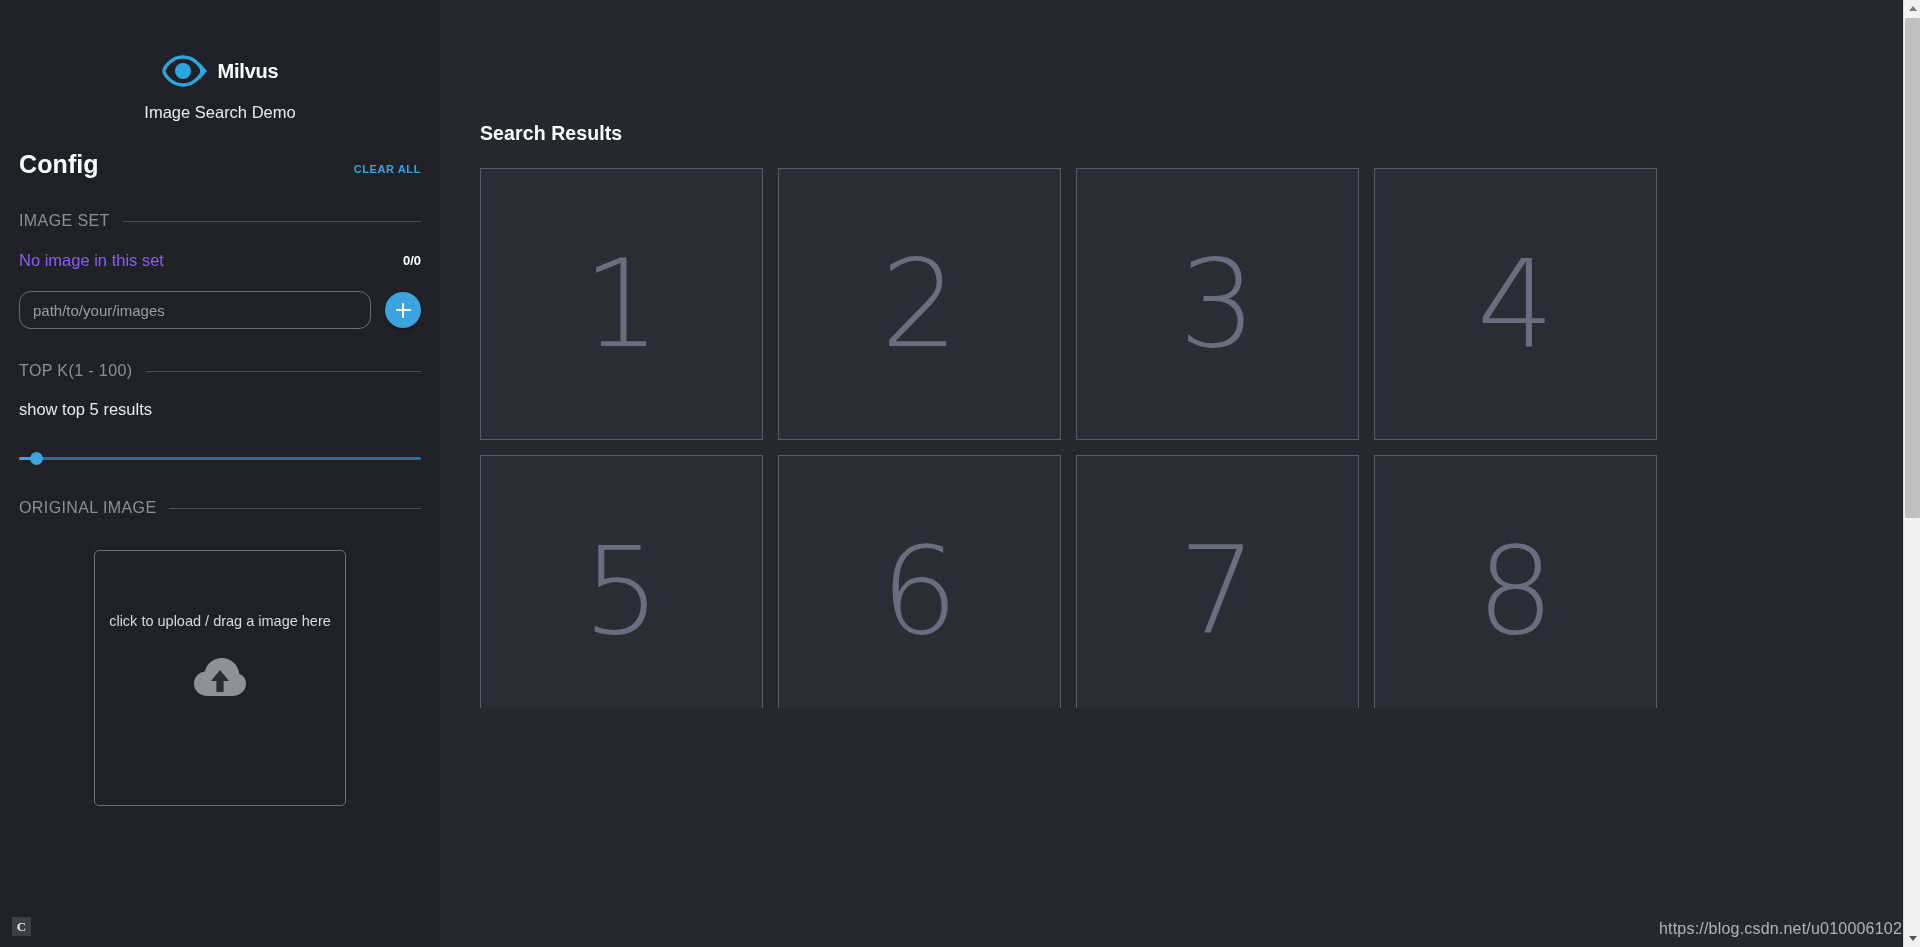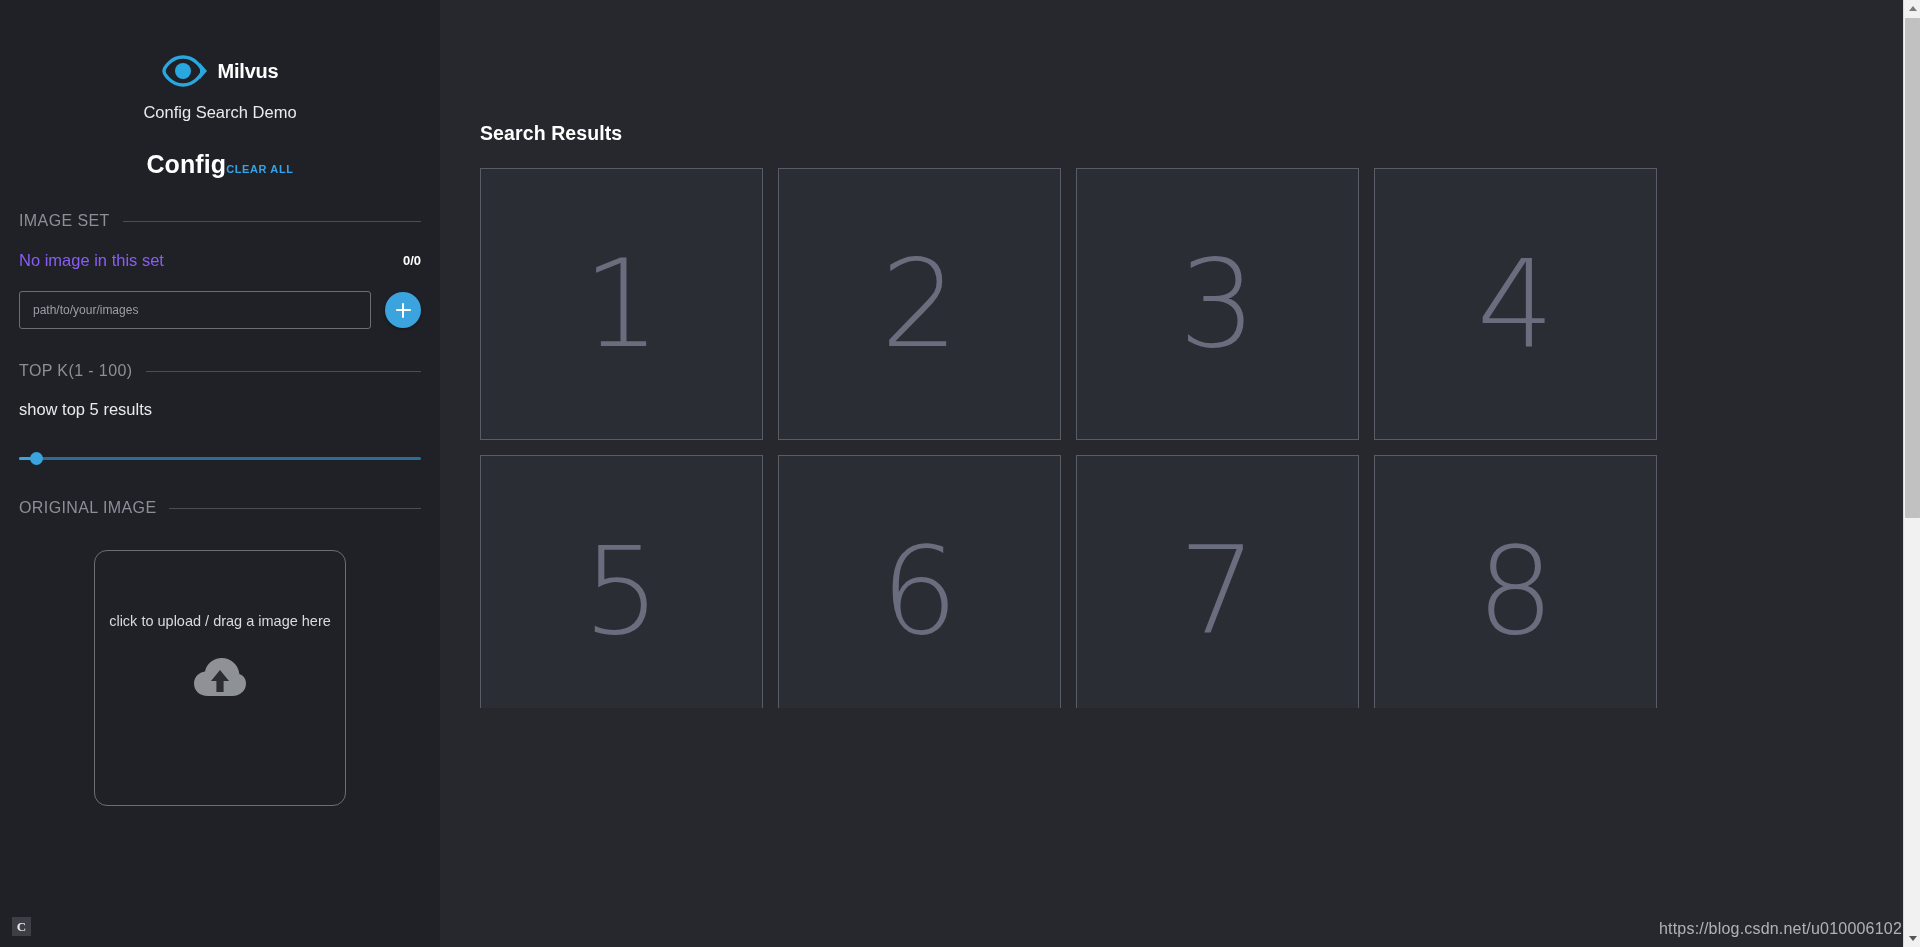--- a/index.html
+++ b/index.html
@@ -51,21 +51,21 @@
     font-size: 16.5px;
     color: #e9eaec;
     font-weight: 400;
   }
 
   .config-row {
     margin-top: 28px;
     padding: 0 19px 0 19px;
     display: flex;
     align-items: baseline;
-    justify-content: center;
+    justify-content: space-between;
   }
   .config-title {
     font-size: 25px;
     font-weight: bold;
     color: #ffffff;
     letter-spacing: 0.1px;
   }
   .clear-all {
     font-size: 11px;
     font-weight: bold;
@@ -109,23 +109,23 @@
     padding: 0 19px;
     display: flex;
     align-items: center;
     gap: 14px;
   }
   .path-input {
     flex: 1;
     height: 38px;
     background: transparent;
     border: 1px solid #6a6e77;
-    border-radius: 3px;
+    border-radius: 12px;
     color: #e9eaec;
-    font-size: 12px;
+    font-size: 15px;
     font-family: "Liberation Sans", sans-serif;
     padding: 0 13px;
     outline: none;
   }
   .path-input::placeholder { color: #9a9ea6; }
   .add-btn {
     width: 36px; height: 36px;
     min-width: 36px;
     border-radius: 50%;
     background: #3ba3dd;
@@ -181,21 +181,21 @@
     border-radius: 50%;
     background: #3ba3dd;
     cursor: pointer;
   }
 
   .upload-box {
     margin: 33px auto 0 auto;
     width: 252px;
     height: 256px;
     border: 1px solid #6a6e77;
-    border-radius: 13px;
+    border-radius: 5px;
     position: relative;
     cursor: pointer;
     padding-left: 32px;
   }
   .upload-text {
     position: absolute;
     top: 62px;
     left: 0; right: 0;
     text-align: center;
     font-size: 14.5px;
@@ -322,21 +322,21 @@
   <aside class="sidebar">
 
     <div class="brand">
       <svg class="brand-logo" viewBox="0 0 46 34">
         <path d="M22 3 C10 3 3 14 3 17 C3 20 10 31 22 31 C34 31 41 20 41 17 C41 14 34 3 22 3 Z" fill="none" stroke="#29a8e0" stroke-width="3.4"></path>
         <circle cx="22" cy="17" r="8" fill="#29a8e0"></circle>
         <path d="M39 9 L46 17 L39 25 Z" fill="#29a8e0"></path>
       </svg>
       <span class="brand-name">Milvus</span>
     </div>
-    <div class="brand-sub">Config Search Demo</div>
+    <div class="brand-sub">Image Search Demo</div>
 
     <div class="config-row">
       <span class="config-title">Config</span>
       <span class="clear-all">CLEAR ALL</span>
     </div>
 
     <div class="section-head">
       <span class="label">IMAGE SET</span>
       <span class="rule"></span>
     </div>

